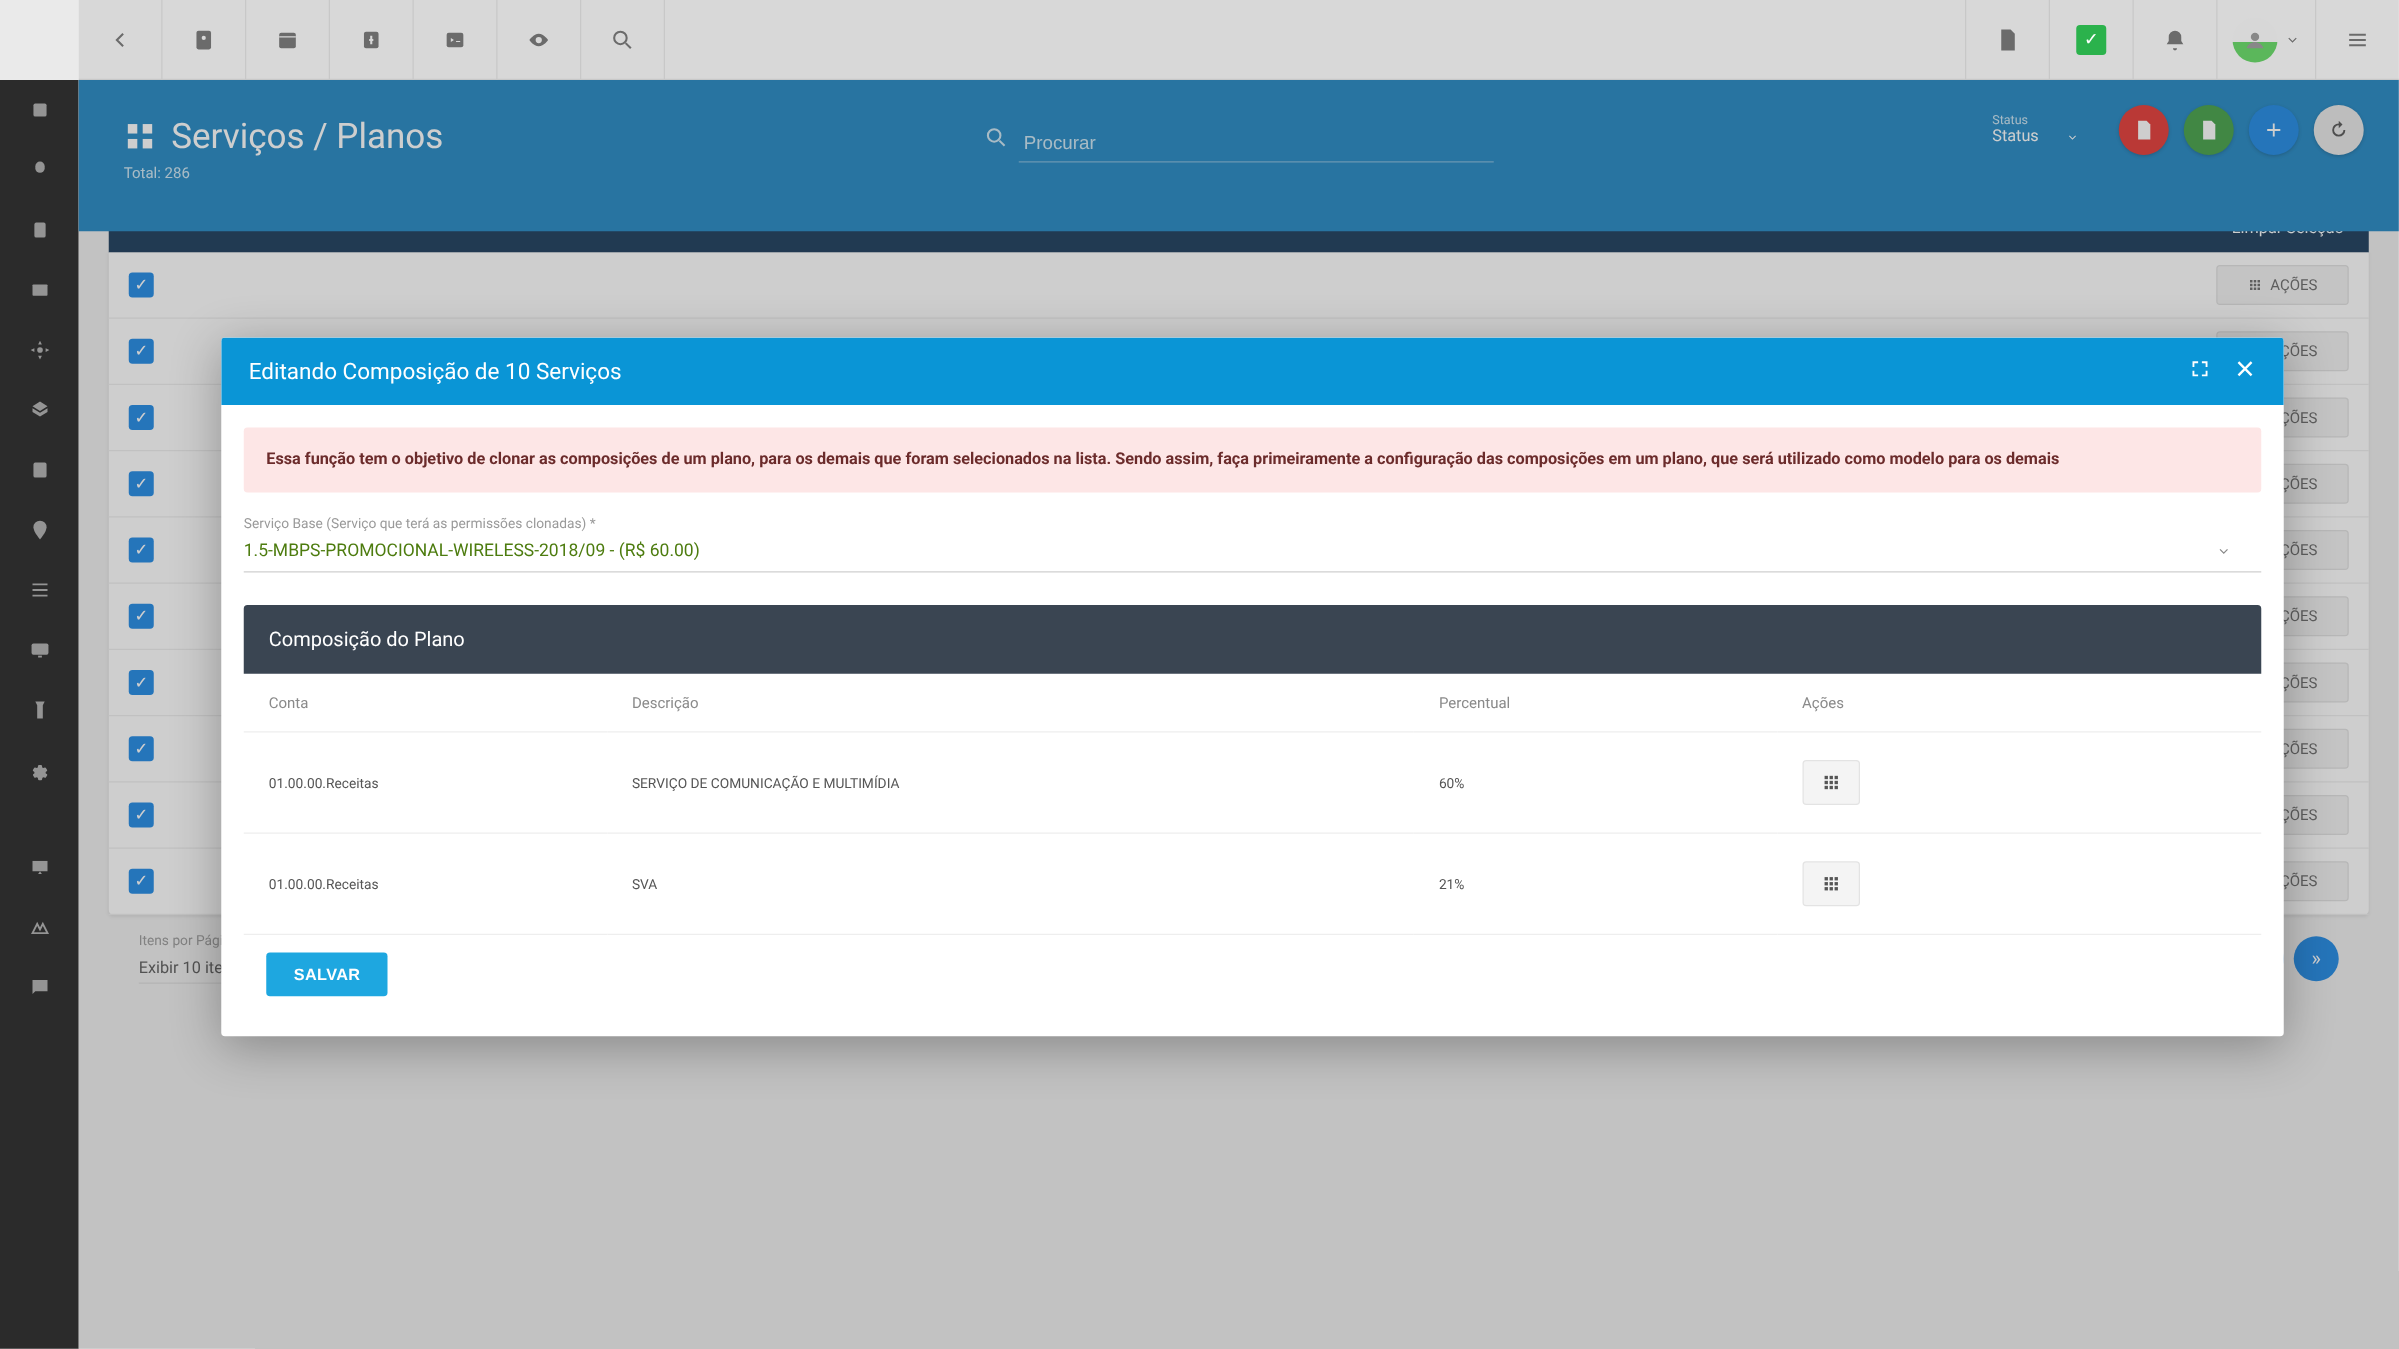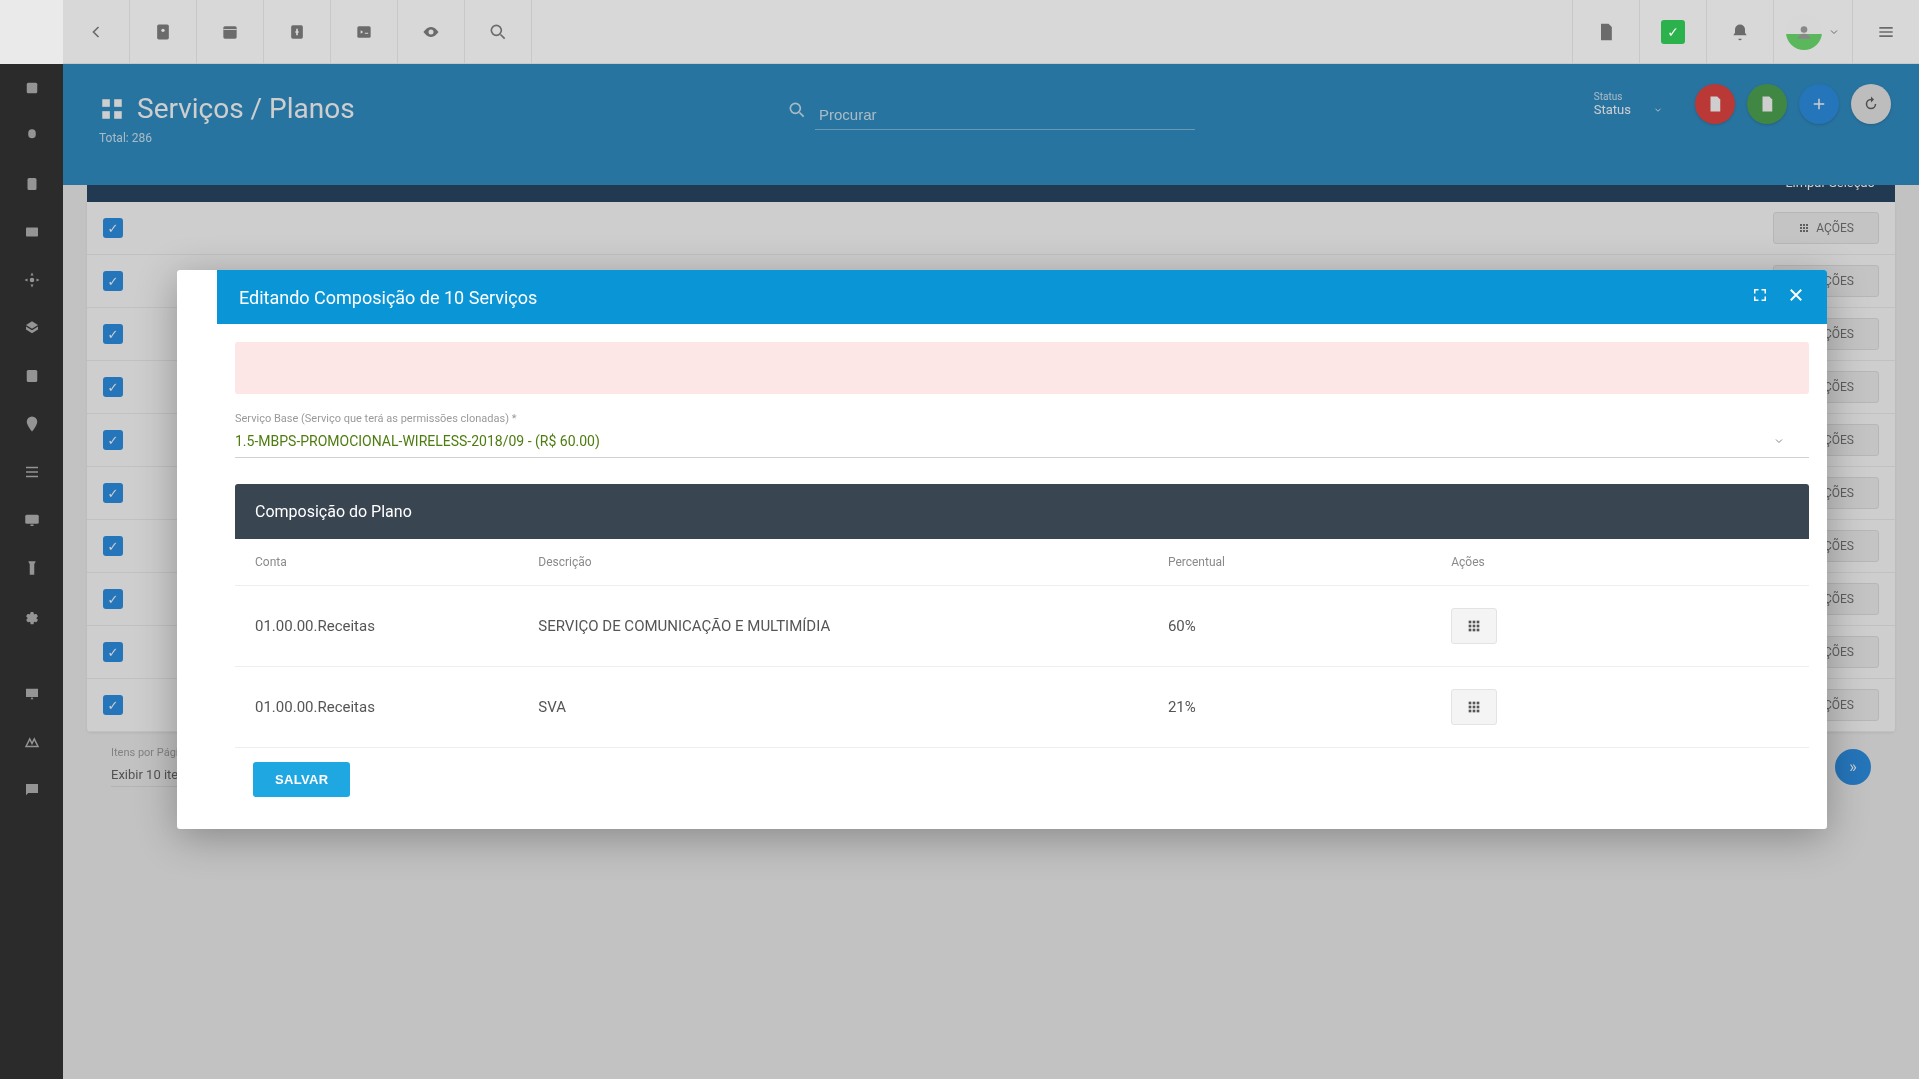--- a/index.html
+++ b/index.html
@@ -52,35 +52,35 @@
 .fpp { display:flex; flex-direction:column; gap:4px; }
 .fpp-label { font-size:11px; color:#9a9a9a; }
 .fpp-sel { font-size:13px; color:#5a5a5a; border:none; background:transparent; border-bottom:1px solid #ddd; padding:4px 28px 4px 0; }
 .pager { display:flex; align-items:center; gap:8px; }
 .pg-btn { width:36px;height:36px;border-radius:50%;display:flex;align-items:center;justify-content:center;cursor:pointer; }
 .pg-blue{background:#1e88e5;color:#fff;} .pg-grey{background:#d8d8d8;color:#888;}
 .pg-text { color:#1e88e5; font-size:14px; margin:0 8px; }
 
 
 .modal-overlay { position:absolute; inset:0; background: rgba(60,60,60,0.25); display:flex; align-items:flex-start; justify-content:center; }
-.modal { position:absolute; top: 206px; left: 114px; right: 92px; background:#fff; border-radius:3px; box-shadow:0 8px 40px rgba(0,0,0,.3); overflow:hidden;padding-left:40px; }
+.modal { position:absolute; top: 206px; left: 114px; right: 92px; background:#fff; border-radius:3px; box-shadow:0 8px 40px rgba(0,0,0,.3); overflow:hidden; }
 .modal-header { background:#0a95d6; color:#fff; display:flex; align-items:center; justify-content:space-between; padding: 16px 22px; }
 .modal-title { font-size:18px; font-weight:400; }
 .modal-hicons { display:flex; gap:18px; }
 .modal-hicons span{cursor:pointer;}
 .modal-body { padding: 18px 18px 14px 18px; }
 .alert { background:#fde6e6; color:#6b2b2b; border-radius:3px; padding:16px 18px; font-size:13px; line-height:1.55; }
 .alert b { font-weight:700; }
 .field-block { margin-top: 18px; }
 .field-label { font-size:11px; color:#9a9a9a; }
 .field-select { width:100%; border:none; border-bottom:1px solid #d0d0d0; padding:8px 24px 8px 0; font-size:14px; color:#4d7c0f; background:transparent; display:flex; justify-content:space-between; align-items:center; }
 .section-header { background:#3a4552; color:#fff; padding:18px 20px; font-size:16px; margin-top:26px; border-radius:3px 3px 0 0; }
 .tbl { width:100%; border-collapse: collapse; }
 .tbl th { text-align:left; font-weight:400; color:#8a8a8a; font-size:12px; padding:16px 20px; border-bottom:1px solid #eee; }
-.tbl td { padding:22px 20px; font-size:15px; color:#555; border-bottom:1px solid #eee; }
+.tbl td { padding:22px 20px; font-size:11px; color:#555; border-bottom:1px solid #eee; }
 .grid-icon-btn{ background:#f4f4f4; border:1px solid #e3e3e3; border-radius:3px; width:46px;height:36px;display:flex;align-items:center;justify-content:center;cursor:pointer; }
 .modal-footer { display:flex; justify-content:flex-start; padding:14px 18px 18px 18px; }
 .save-btn { background:#1ea7e0; color:#fff; border:none; border-radius:3px; padding:10px 22px; font-size:13px; font-weight:600; cursor:pointer; letter-spacing:.3px; }
 
 svg { fill: currentColor; }
 </style>
 </head>
 <body>
 
 <div class="sidebar">
@@ -511,21 +511,21 @@
           <span><svg width="18" height="18" viewBox="0 0 24 24">
                 <path d="M4 4h6v2H6v4H4zM20 4v6h-2V6h-4V4zM4 20v-6h2v4h4v2zM20 20h-6v-2h4v-4h2z" fill="#fff"></path>
               </svg></span>
           <span><svg width="18" height="18" viewBox="0 0 24 24">
                 <path d="M5 5l14 14M19 5L5 19" stroke="#fff" stroke-width="2.5"></path>
               </svg></span>
         </div>
       </div>
       <div class="modal-body">
         <div class="alert">
-          <br>
+          <b>Essa função tem o objetivo de clonar as composições de um plano, para os demais que foram selecionados na lista. Sendo assim, faça primeiramente a configuração das composições em um plano, que será utilizado como modelo para os demais</b><br>
         </div>
         <div class="field-block">
           <div class="field-label">Serviço Base (Serviço que terá as permissões clonadas) *</div>
           <div class="field-select">
             <span>1.5-MBPS-PROMOCIONAL-WIRELESS-2018/09 - (R$ 60.00)</span>
             <svg width="12" height="12" viewBox="0 0 24 24">
                 <path d="M6 9l6 6 6-6" fill="none" stroke="#888" stroke-width="2"></path>
               </svg>
           </div>
         </div>

